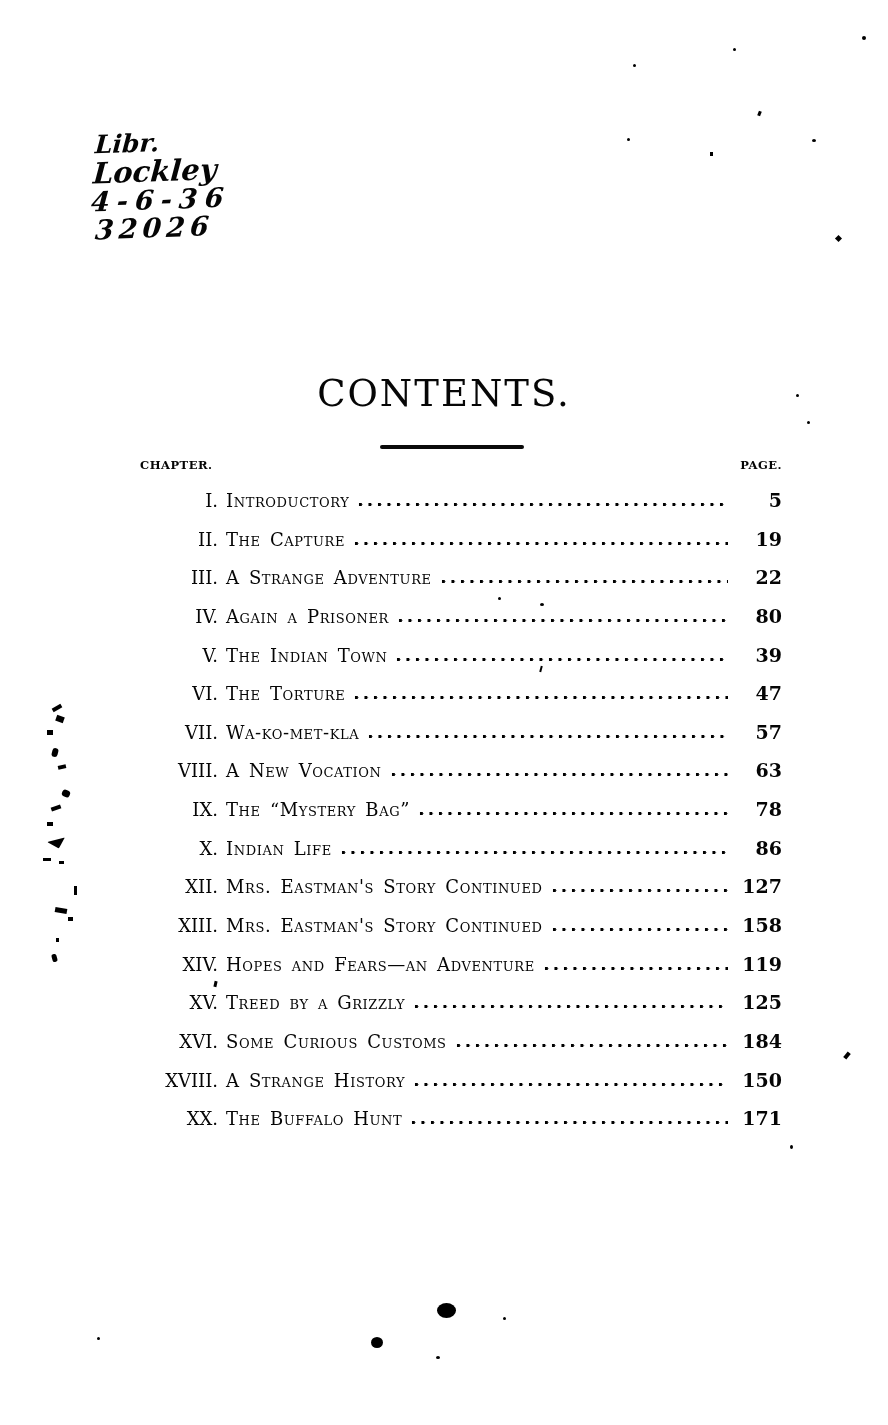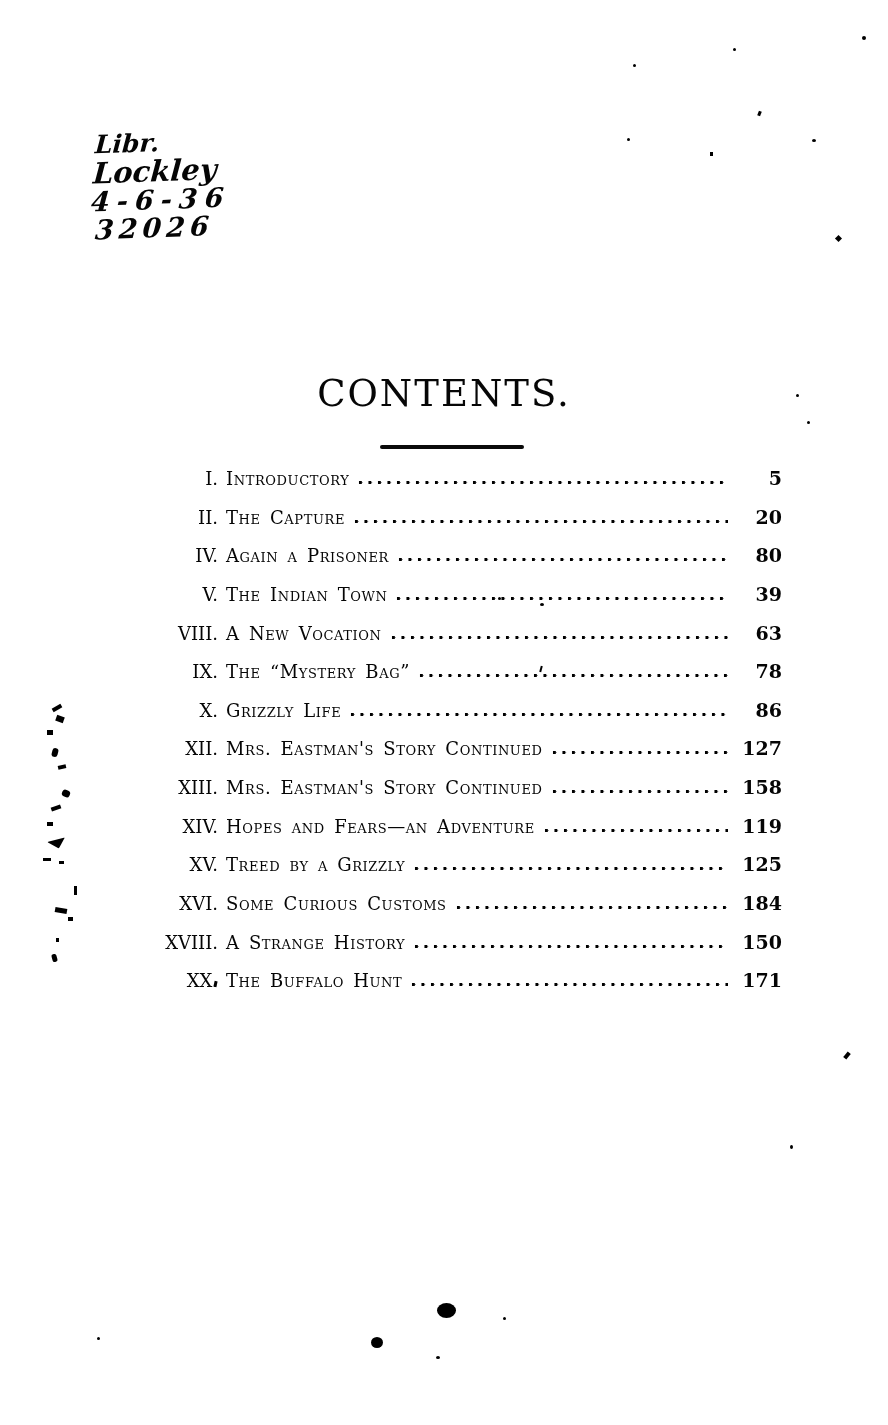--- a/index.html
+++ b/index.html
@@ -73,69 +73,91 @@
   <div class="hw-line1">Libr.</div>
   <div class="hw-line2">Lockley</div>
   <div class="hw-line3">4-6-36</div>
   <div class="hw-line4">32026</div>
 </div>
 
 <div class="contents-title">CONTENTS.</div>
 <div class="heading-rule"></div>
 
 <div class="toc">
+  <div class="toc-header">
+    <span>CHAPTER.</span>
+    <span>PAGE.</span>
+  </div>
   <div class="toc-rows">
   <div class="toc-row">
     <span class="num">I.</span>
     <span class="ttl">Introductory</span>
     <span class="leader"></span>
     <span class="pg">5</span>
   </div>
 
   <div class="toc-row">
     <span class="num">II.</span>
     <span class="ttl">The Capture</span>
     <span class="leader"></span>
-    <span class="pg">20</span>
-  </div>
-
+    <span class="pg">19</span>
+  </div>
+
+  <div class="toc-row">
+    <span class="num">III.</span>
+    <span class="ttl">A Strange Adventure</span>
+    <span class="leader"></span>
+    <span class="pg">22</span>
+  </div>
 
   <div class="toc-row">
     <span class="num">IV.</span>
     <span class="ttl">Again a Prisoner</span>
     <span class="leader"></span>
     <span class="pg">80</span>
   </div>
 
   <div class="toc-row">
     <span class="num">V.</span>
     <span class="ttl">The Indian Town</span>
     <span class="leader"></span>
     <span class="pg">39</span>
   </div>
 
-
+  <div class="toc-row">
+    <span class="num">VI.</span>
+    <span class="ttl">The Torture</span>
+    <span class="leader"></span>
+    <span class="pg">47</span>
+  </div>
+
+  <div class="toc-row">
+    <span class="num">VII.</span>
+    <span class="ttl">Wa-ko-met-kla</span>
+    <span class="leader"></span>
+    <span class="pg">57</span>
+  </div>
 
   <div class="toc-row">
     <span class="num">VIII.</span>
     <span class="ttl">A New Vocation</span>
     <span class="leader"></span>
     <span class="pg">63</span>
   </div>
 
   <div class="toc-row">
     <span class="num">IX.</span>
     <span class="ttl">The “Mystery Bag”</span>
     <span class="leader"></span>
     <span class="pg">78</span>
   </div>
 
   <div class="toc-row">
     <span class="num">X.</span>
-    <span class="ttl">Grizzly Life</span>
+    <span class="ttl">Indian Life</span>
     <span class="leader"></span>
     <span class="pg">86</span>
   </div>
 
 
   <div class="toc-row">
     <span class="num">XII.</span>
     <span class="ttl">Mrs. Eastman's Story Continued</span>
     <span class="leader"></span>
     <span class="pg">127</span>

